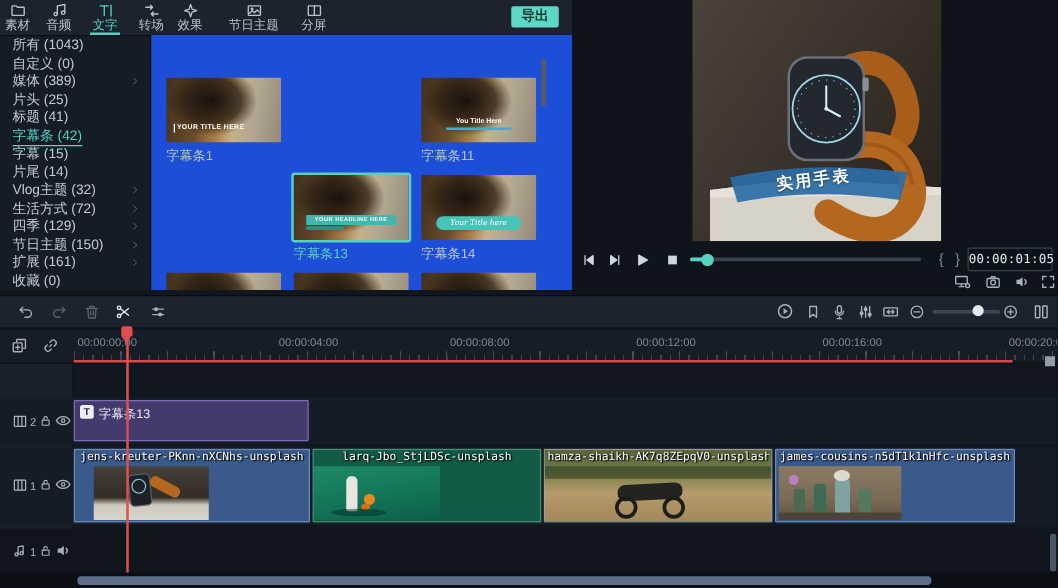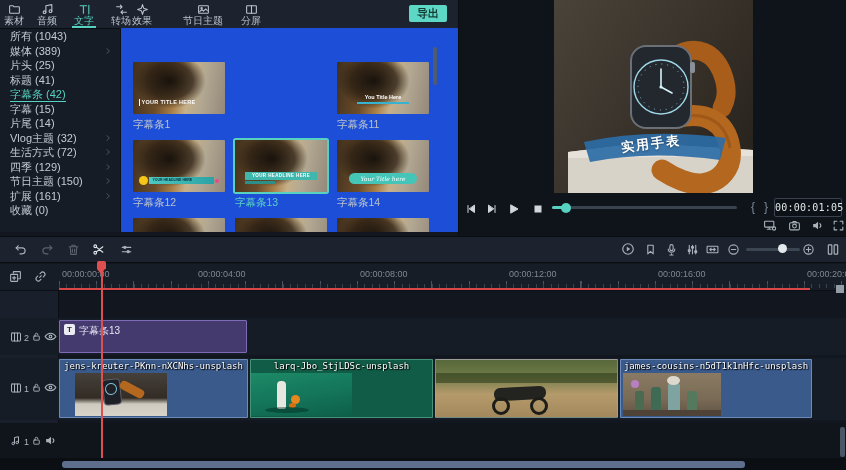--- a/index.html
+++ b/index.html
@@ -126,21 +126,21 @@
             <path d="M4 5h12M10 5v14M20 4v16"></path>
           </svg></span>
       <span class="tlb">文字</span>
     </div>
     <div class="tab" style="left:107px;width:28px">
       <span class="tic"><svg viewBox="0 0 24 24" fill="none" stroke="currentColor" stroke-width="2" stroke-linecap="round" stroke-linejoin="round">
             <path d="M3 7h10m0 0-3-3m3 3-3 3M21 17H11m0 0 3-3m-3 3 3 3"></path>
           </svg></span>
       <span class="tlb">转场</span>
     </div>
-    <div class="tab" style="left:128px;width:28px">
+    <div class="tab" style="left:138px;width:28px">
       <span class="tic"><svg viewBox="0 0 24 24" fill="none" stroke="currentColor" stroke-width="2" stroke-linecap="round" stroke-linejoin="round">
             <path d="M12 3l2.2 6.8L21 12l-6.8 2.2L12 21l-2.2-6.8L3 12l6.8-2.2z"></path>
           </svg></span>
       <span class="tlb">效果</span>
     </div>
     <div class="tab" style="left:180px;width:46px">
       <span class="tic"><svg viewBox="0 0 24 24" fill="none" stroke="currentColor" stroke-width="2" stroke-linecap="round" stroke-linejoin="round">
             <rect x="3" y="5" width="18" height="14" rx="1"></rect>
             <circle cx="8.5" cy="9.5" r="1.2"></circle>
             <path d="M5 16l4-4 3 3 4-4 3 3"></path>
@@ -152,20 +152,21 @@
             <rect x="3" y="5" width="18" height="14" rx="1"></rect>
             <path d="M12 5v14"></path>
           </svg></span>
       <span class="tlb">分屏</span>
     </div>
     <div id="export-btn" class="abs">导出</div>
   </div>
 
   <div id="sidebar" class="abs">
     <div class="side-item"><span class="lbl">所有 (1043)</span></div>
+    <div class="side-item"><span class="lbl">自定义 (0)</span></div>
     <div class="side-item"><span class="lbl">媒体 (389)</span><span class="side-chev ic" style="position:absolute">
           <svg viewBox="0 0 24 24" fill="none" stroke="currentColor" stroke-width="2" stroke-linecap="round" stroke-linejoin="round">
             <path d="M9 5l7 7-7 7"></path>
           </svg>
         </span></div>
     <div class="side-item"><span class="lbl">片头 (25)</span></div>
     <div class="side-item"><span class="lbl">标题 (41)</span></div>
     <div class="side-item active"><span class="lbl">字幕条 (42)</span></div>
     <div class="side-item"><span class="lbl">字幕 (15)</span></div>
     <div class="side-item"><span class="lbl">片尾 (14)</span></div>
@@ -232,30 +233,20 @@
     </div>
     <div class="cell" style="left:216px;top:34px">
       <div class="thumb ph">
         <div class="ov ov10 ov11">
           <span>You Title Here</span><div class="sub"></div>
         </div>
       </div>
       <div class="cap">字幕条11</div>
     </div>
 
-    <div class="cell" style="left:12px;top:112px">
-      <div class="thumb ph">
-        <div class="ov ov12">
-          <span class="dotY"></span>
-          <span class="bar">YOUR HEADLINE HERE</span>
-          <span class="dotP"></span>
-        </div>
-      </div>
-      <div class="cap">字幕条12</div>
-    </div>
     <div class="cell" style="left:114px;top:112px">
       <div class="thumb ph selected">
         <div class="ov ov13">
           <div class="bar">YOUR HEADLINE HERE</div>
             <div class="sub"></div>
         </div>
       </div>
       <div class="cap selected">字幕条13</div>
     </div>
     <div class="cell" style="left:216px;top:112px">
@@ -438,21 +429,21 @@
           </svg>
         </span>
       <span class="ic" style="left:34px;top:6px;width:13px;height:13px">
           <svg viewBox="0 0 24 24" fill="none" stroke="currentColor" stroke-width="2" stroke-linecap="round" stroke-linejoin="round">
             <path d="M13.5 10.5l-3 3"></path>
             <path d="M11 7l2-2a4 4 0 0 1 6 6l-2 2"></path>
             <path d="M13 17l-2 2a4 4 0 0 1-6-6l2-2"></path>
           </svg>
         </span>
       <span class="rlabel" style="left:62px">00:00:00:00</span>
-      <span class="rlabel" style="left:198px">00:00:04:00</span>
+      <span class="rlabel" style="left:223px">00:00:04:00</span>
       <span class="rlabel" style="left:360px">00:00:08:00</span>
       <span class="rlabel" style="left:509px">00:00:12:00</span>
       <span class="rlabel" style="left:658px">00:00:16:00</span>
       <span class="rlabel" style="left:807px">00:00:20:00</span>
       <div id="ticks-major"></div>
       <div id="ticks-minor"></div>
       <div id="ruler-redline"></div>
       <div id="ruler-endcap"></div>
     </div>
 
@@ -521,20 +512,21 @@
       </div>
       <div class="clip-name">larq-Jbo_StjLDSc-unsplash</div>
     </div>
     <div class="vclip" style="left:435px;width:183px;background:linear-gradient(180deg,#58683a 0%,#6f7a48 28%,#b59a6b 60%,#a3885c 100%);border:1px solid rgba(150,180,220,.45)">
       <div class="mini" style="left:0;right:0">
         <span style="position:absolute;left:58px;top:14px;width:52px;height:13px;background:#23241f;border-radius:6px;transform:rotate(-3deg)"></span>
         <span style="position:absolute;left:56px;top:24px;width:12px;height:12px;border:3px solid #1c1d18;border-radius:50%"></span>
         <span style="position:absolute;left:94px;top:24px;width:12px;height:12px;border:3px solid #1c1d18;border-radius:50%"></span>
         <span style="position:absolute;left:0;top:0;width:100%;height:10px;background:rgba(40,54,22,.55)"></span>
       </div>
+      <div class="clip-name">hamza-shaikh-AK7q8ZEpqV0-unsplash</div>
     </div>
     <div class="vclip" style="left:620px;width:192px;background:#3a5a8c;border:1px solid rgba(150,180,220,.55)">
       <div class="mini" style="left:2px;width:98px;background:linear-gradient(180deg,#8a7a64 0%,#7a6b56 60%,#5f5344 100%)">
         <span style="position:absolute;left:12px;top:18px;width:9px;height:22px;background:#4a6b50;border-radius:2px 2px 1px 1px"></span>
         <span style="position:absolute;left:28px;top:14px;width:10px;height:26px;background:#3f6b55;border-radius:3px 3px 1px 1px"></span>
         <span style="position:absolute;left:45px;top:10px;width:12px;height:30px;background:#7fa3a0;border-radius:3px 3px 1px 1px"></span>
         <span style="position:absolute;left:64px;top:18px;width:10px;height:22px;background:#55795c;border-radius:2px"></span>
         <span style="position:absolute;left:8px;top:7px;width:8px;height:8px;background:#b87fc2;border-radius:50%"></span>
         <span style="position:absolute;left:44px;top:3px;width:13px;height:9px;background:#ded9cf;border-radius:50%"></span>
         <span style="position:absolute;left:0;bottom:0;width:100%;height:6px;background:#4e4336"></span>

